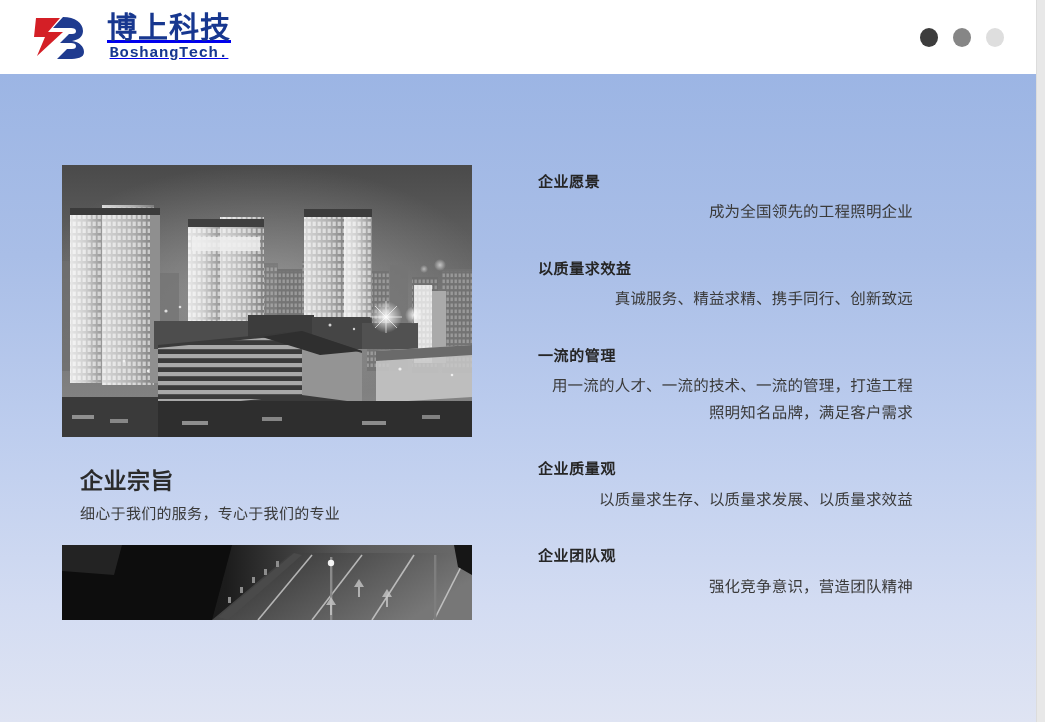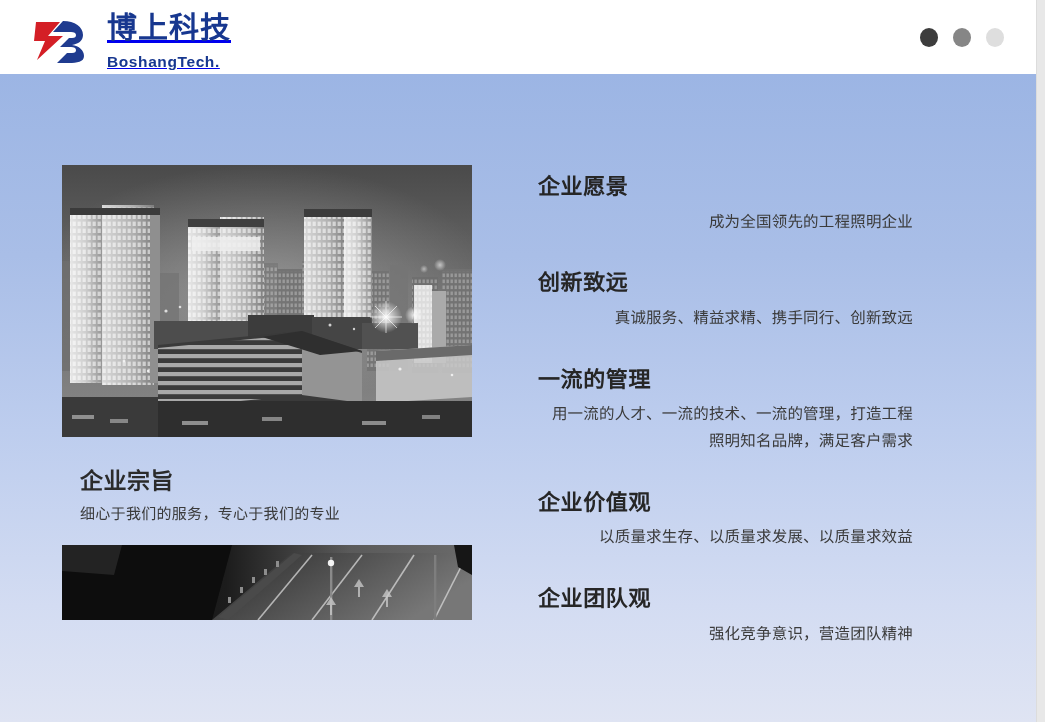--- a/index.html
+++ b/index.html
@@ -68,22 +68,23 @@
     letter-spacing: 1px;
     font-family: "DejaVu Sans", "Liberation Sans", sans-serif;
     line-height: 1.05;
   }
 
   .brand-en {
     font-size: 15.5px;
     font-weight: 700;
     color: #17378f;
     letter-spacing: 0.6px;
-    font-family: Liberation Sans, sans-serif;
-    margin-top: 10px;
+    font-family: Liberation Mono, monospace;
+    margin-top: 2px;
+    text-align: center;
   }
 
   
   .header-dots {
     position: absolute;
     right: 32px;
     top: 28px;
     display: flex;
     align-items: center;
     gap: 15px;
@@ -172,21 +173,21 @@
     flex: 1 1 auto;
     padding-left: 58px;
     padding-right: 40px;
     padding-top: 7px;
   }
 
   .culture-item { margin-bottom: 33px; }
   .culture-item:last-child { margin-bottom: 0; }
 
   .item-title {
-    font-size: 22px;
+    font-size: 15px;
     font-weight: 700;
     color: #262626;
     line-height: 1.35;
     letter-spacing: 0.6px;
   }
 
   .item-desc {
     font-size: 15.5px;
     color: #3b3b3b;
     line-height: 1.72;
@@ -441,31 +442,31 @@
       </div>
 
       <div class="col-right">
 
         <div class="culture-item">
           <div class="item-title">企业愿景</div>
           <div class="item-desc">成为全国领先的工程照明企业</div>
         </div>
 
         <div class="culture-item">
-          <div class="item-title">创新致远</div>
+          <div class="item-title">以质量求效益</div>
           <div class="item-desc">真诚服务、精益求精、携手同行、创新致远</div>
         </div>
 
         <div class="culture-item">
           <div class="item-title">一流的管理</div>
           <div class="item-desc">用一流的人才、一流的技术、一流的管理，打造工程照明知名品牌，满足客户需求</div>
         </div>
 
         <div class="culture-item">
-          <div class="item-title">企业价值观</div>
+          <div class="item-title">企业质量观</div>
           <div class="item-desc">以质量求生存、以质量求发展、以质量求效益</div>
         </div>
 
         <div class="culture-item">
           <div class="item-title">企业团队观</div>
           <div class="item-desc">强化竞争意识，营造团队精神</div>
         </div>
 
       </div>
 

